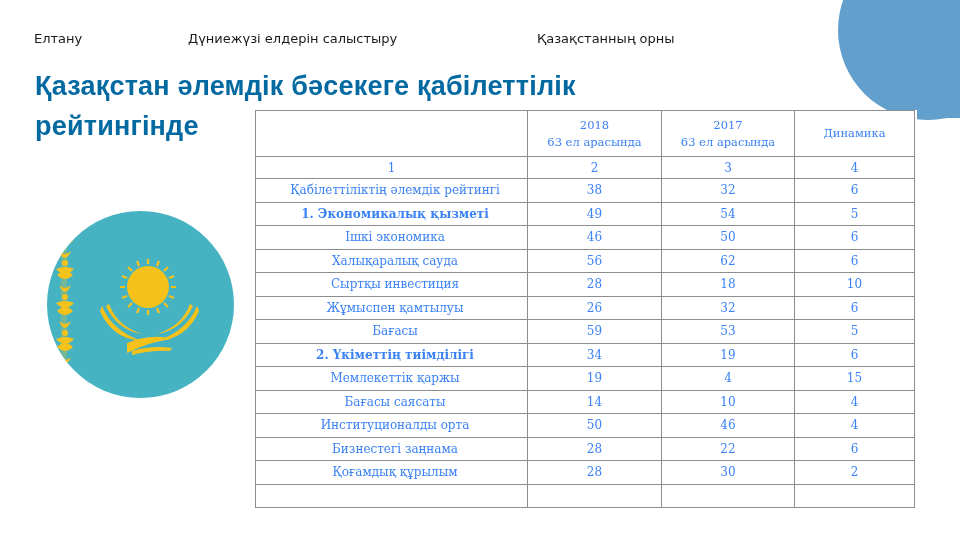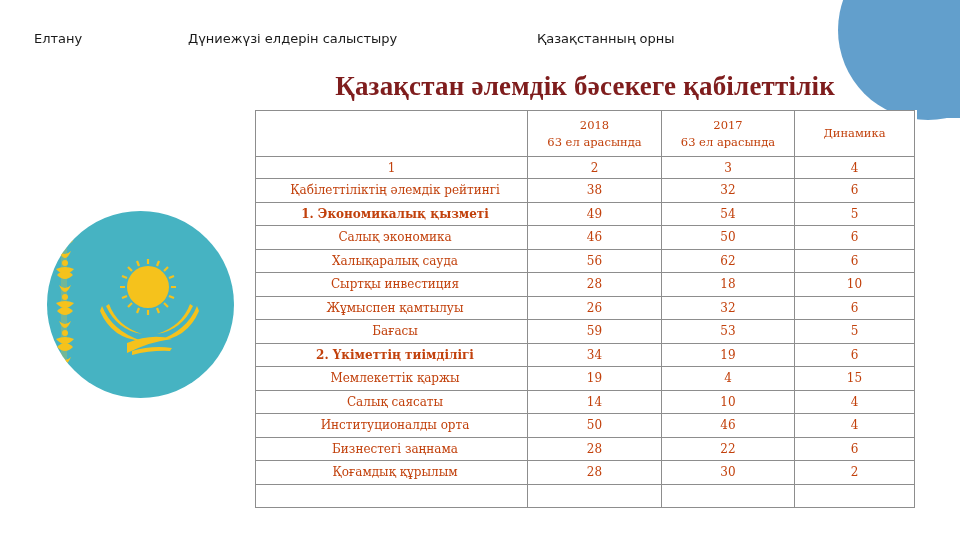--- a/index.html
+++ b/index.html
@@ -1,24 +1,24 @@
 <!DOCTYPE html>
 <html><head>
   <meta charset="utf-8">
   <style>
     html, body { margin:0; padding:0; }
     body { width:960px; height:540px; background:#ffffff; position:relative; overflow:hidden; font-family:"DejaVu Sans", sans-serif; }
     .nav { position:absolute; top:31px; left:0; height:20px; font-family:"DejaVu Sans", sans-serif; font-size:13px; color:#1a1a1a; }
     .nav span { position:absolute; white-space:nowrap; }
-    .title { position:absolute; left:35px; top:66px; width:800px; font-family:Liberation Serif, serif; font-weight:bold; font-size:27px; line-height:40px; color:#7f1d1d; letter-spacing:0.2px;text-align:right; }
+    .title { position:absolute; left:35px; top:66px; width:800px; font-family:Liberation Sans, sans-serif; font-weight:bold; font-size:27px; line-height:40px; color:#0369a1; letter-spacing:0.2px; }
     .deco-circle { position:absolute; left:838px; top:-60px; width:180px; height:180px; border-radius:50%; background:#629fcc; }
     .deco-rect { position:absolute; left:927px; top:60px; width:40px; height:58px; background:#629fcc; }
     .flag { position:absolute; left:47px; top:211px; width:187px; height:187px; border-radius:50%; background:#46b3c2; overflow:hidden; }
     .table-wrap { position:absolute; left:255px; top:110px; width:662px; height:430px; background:#fff; overflow:hidden; }
-    table { border-collapse:collapse; font-family:"DejaVu Serif", serif; color:#c2410c; font-size:12px; }
+    table { border-collapse:collapse; font-family:"DejaVu Serif", serif; color:#3b82f6; font-size:12px; }
     td, th { border:1.5px solid #8d8d8d; padding:0; }
     th { font-weight:normal; font-size:11.5px; line-height:17px; }
     td.num { text-align:center; }
     td.label { padding-left:7px; text-align:center; white-space:nowrap; }
     tr.bold td.label { font-weight:bold; }
     .row-h { height:23.5px; }
     .head-h { height:46px; }
     .idx-h { height:22px; }
   </style>
 </head>
@@ -132,21 +132,21 @@
           <td class="num">32</td>
           <td class="num">6</td>
         </tr>
         <tr class="row-h bold">
           <td class="label">1. Экономикалық қызметі</td>
           <td class="num">49</td>
           <td class="num">54</td>
           <td class="num">5</td>
         </tr>
         <tr class="row-h">
-          <td class="label">Салық экономика</td>
+          <td class="label">Ішкі экономика</td>
           <td class="num">46</td>
           <td class="num">50</td>
           <td class="num">6</td>
         </tr>
         <tr class="row-h">
           <td class="label">Халықаралық сауда</td>
           <td class="num">56</td>
           <td class="num">62</td>
           <td class="num">6</td>
         </tr>
@@ -174,21 +174,21 @@
           <td class="num">19</td>
           <td class="num">6</td>
         </tr>
         <tr class="row-h">
           <td class="label">Мемлекеттік қаржы</td>
           <td class="num">19</td>
           <td class="num">4</td>
           <td class="num">15</td>
         </tr>
         <tr class="row-h">
-          <td class="label">Салық саясаты</td>
+          <td class="label">Бағасы саясаты</td>
           <td class="num">14</td>
           <td class="num">10</td>
           <td class="num">4</td>
         </tr>
         <tr class="row-h">
           <td class="label">Институционалды орта</td>
           <td class="num">50</td>
           <td class="num">46</td>
           <td class="num">4</td>
         </tr>

